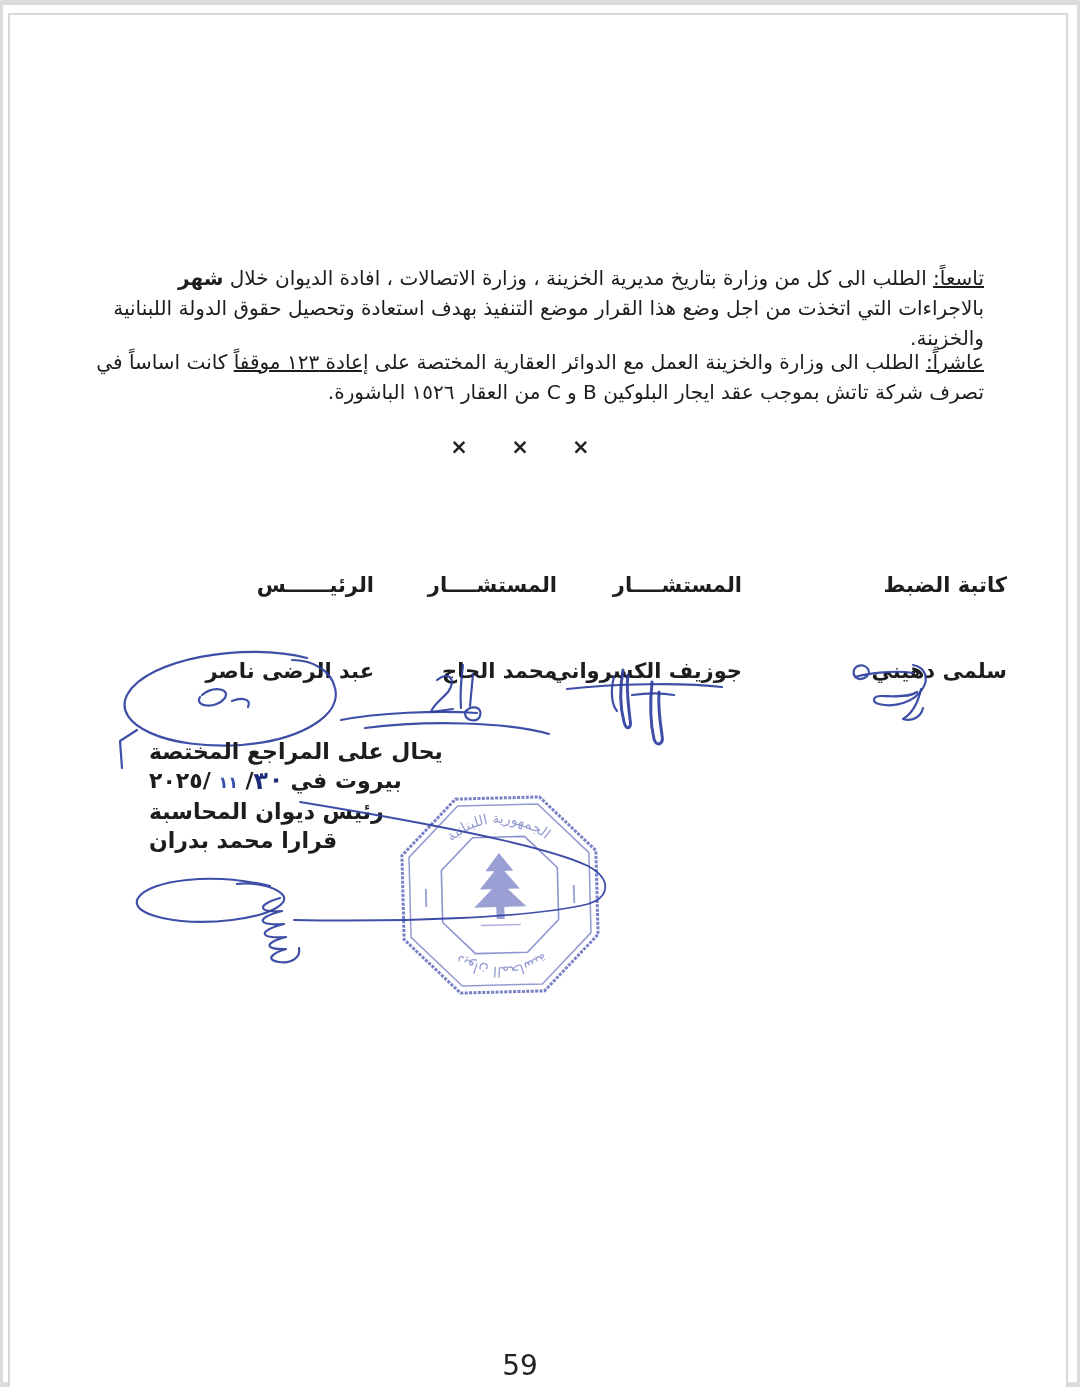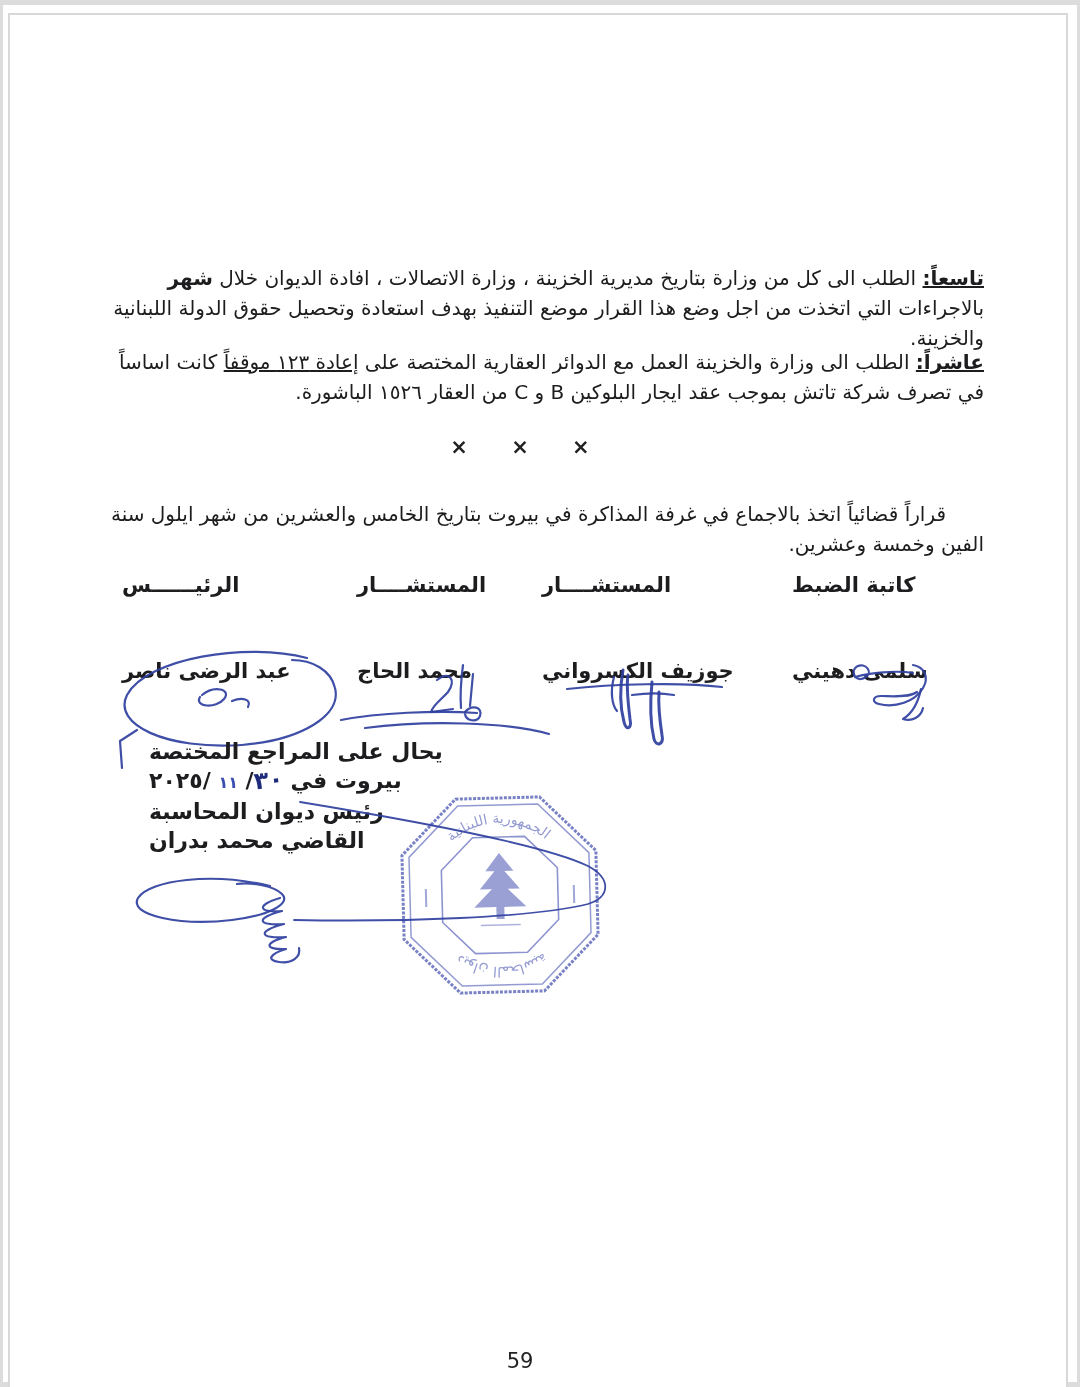--- a/index.html
+++ b/index.html
@@ -8,42 +8,42 @@
   .edge { position:absolute; background:#dcdcdc; }
   .edge-top { left:0; top:0; width:1080px; height:5px; }
   .edge-bottom { left:0; bottom:0; width:1080px; height:5px; }
   .edge-left { left:0; top:0; width:3px; height:1387px; }
   .edge-right { right:0; top:0; width:3px; height:1387px; }
   .page { position:absolute; left:8px; top:13px; width:1056px; height:1374px;
           background:#ffffff; border:2px solid #d8d8d8; border-bottom:none; }
   .abs { position:absolute; }
   .ar { direction:rtl; text-align:right; color:#1d1d1f; }
   .body-text { font-size:20px; line-height:30px; }
-  .lbl { font-weight:bold; text-decoration:underline; }
+  .lbl { font-weight:normal; text-decoration:underline; }
   .uline { text-decoration:underline;margin-top:20px; }
   .bold { font-weight:bold; }
   .p9 { top:228px; right:82px; width:892px; }
   .p10 { top:312px; right:82px; width:892px; }
   .xmarks { top:420px; left:360px; width:300px; text-align:center; font-size:21px;
             font-weight:bold; word-spacing:36px; color:#222; }
   .decision { top:464px; right:82px; width:900px; text-indent:38px; }
-  .sigcol { text-align:left; font-size:21px; font-weight:bold; color:#1d1d1f; direction:rtl; }
+  .sigcol { text-align:right; font-size:21px; font-weight:bold; color:#1d1d1f; direction:rtl; }
   .roles-row { top:558px; }
   .names-row { top:644px; }
   .col-clerk { left:782px; width:215px; }
   .col-joseph { left:532px; width:200px; }
   .col-hajj { left:347px; width:200px; }
   .col-president { left:112px; width:252px; }
   .rowpos { position:absolute; }
   .referral { top:722px; left:139px; width:335px; text-align:left; font-weight:bold;
               font-size:22px; line-height:29px; color:#1d1d1f; direction:rtl; }
   .hw-day { color:#1e2a7a; font-size:24px; display:inline-block; transform:rotate(-6deg);
             font-weight:bold; }
   .hw-month { color:#3a4db0; font-size:16px; font-weight:bold; }
-  .pagenum { left:478px; top:1334px; width:64px; text-align:center; font-size:21px;
+  .pagenum { left:478px; top:1334px; width:64px; text-align:center; font-size:28px;
              color:#232323; }
   svg { display:block; }
   .ink { stroke:#2f3f9e; fill:none; stroke-width:2.2; stroke-linecap:round;
          stroke-linejoin:round; opacity:0.92; }
   .stampblue { color:#5b65ba; }
 </style>
 </head>
 <body>
 
 <div class="viewport">
@@ -53,21 +53,20 @@
   <div class="edge edge-bottom"></div>
 
   <div class="page">
 
     <p class="abs ar body-text p9"><span class="lbl">تاسعاً:</span><span> الطلب الى كل من وزارة بتاريخ مديرية الخزينة ، وزارة الاتصالات ، افادة الديوان خلال </span><span class="bold">شهر</span><span> بالاجراءات التي اتخذت من اجل وضع هذا القرار موضع التنفيذ بهدف استعادة وتحصيل حقوق الدولة اللبنانية والخزينة.</span></p>
 
     <p class="abs ar body-text p10"><span class="lbl">عاشراً:</span><span> الطلب الى وزارة والخزينة العمل مع الدوائر العقارية المختصة على </span><span class="uline">إعادة ١٢٣ موقفاً</span><span> كانت اساساً في تصرف شركة تاتش بموجب عقد ايجار البلوكين B و C من العقار ١٥٢٦ الباشورة.</span></p>
 
     <div class="abs xmarks">× × ×</div>
 
-    <p class="abs ar body-text decision">قراراً قضائياً اتخذ بالاجماع في غرفة المذاكرة في بيروت بتاريخ الخامس والعشرين من شهر ايلول سنة الفين وخمسة وعشرين.</p>
 
     <div class="rowpos sigcol roles-row col-clerk">كاتبة الضبط</div>
     <div class="rowpos sigcol roles-row col-joseph">المستشــــار</div>
     <div class="rowpos sigcol roles-row col-hajj">المستشــــار</div>
     <div class="rowpos sigcol roles-row col-president">الرئيــــــس</div>
 
     <div class="rowpos sigcol names-row col-clerk">سلمى دهيني</div>
     <div class="rowpos sigcol names-row col-joseph">جوزيف الكسرواني</div>
     <div class="rowpos sigcol names-row col-hajj">محمد الحاج</div>
     <div class="rowpos sigcol names-row col-president">عبد الرضى ناصر</div>
@@ -99,21 +98,21 @@
       <path class="ink" d="M 200,18 C 140,2 40,18 20,55 C 5,85 60,110 135,105 C 195,100 235,75 228,48 C 224,30 205,20 185,20"></path>
       <path class="ink" d="M 95,55 c 12,-10 30,-6 22,4 c -8,10 -30,8 -24,-2 m 32,4 c 10,-4 20,-2 16,6"></path>
       <path class="ink" d="M 30,90 L 13,101 L 15,128"></path>
     </svg>
 
     <div class="abs referral">
       <div>يحال على المراجع المختصة</div>
       <div><span>بيروت في </span><span class="hw-day">٣٠</span><span>/ </span><span class="hw-month">١١</span><span> /</span><span>٢٠٢٥</span>
       </div>
       <div>رئيس ديوان المحاسبة</div>
-      <div>القاضي محمد بدران</div>
+      <div>قرارا محمد بدران</div>
     </div>
 
     <svg class="abs stampblue" style="left:390px; top:780px; opacity:0.82; transform:rotate(-1.5deg);" width="200" height="200" viewBox="0 0 200 200">
       <polygon points="58,3 142,3 197,58 197,142 142,197 58,197 3,142 3,58" fill="none" stroke="#5b65ba" stroke-width="3" stroke-dasharray="3 1.4"></polygon>
       <polygon points="60,10 140,10 190,60 190,140 140,190 60,190 10,140 10,60" fill="none" stroke="#5b65ba" stroke-width="1.5" opacity="0.8"></polygon>
       <polygon points="74,42 126,42 158,74 158,126 126,158 74,158 42,126 42,74" fill="none" stroke="#5b65ba" stroke-width="1.6" opacity="0.85"></polygon>
       <line x1="26" y1="92" x2="26" y2="110" stroke="#5b65ba" stroke-width="2" opacity="0.7"></line>
       <line x1="174" y1="92" x2="174" y2="110" stroke="#5b65ba" stroke-width="2" opacity="0.7"></line>
       <path d="M100,58 L86,76 L95,76 L80,94 L92,94 L74,112 L96,112 L96,124 L104,124 L104,112 L126,112 L108,94 L120,94 L105,76 L114,76 Z" fill="#5b65ba" opacity="0.75"></path>
       <line x1="80" y1="130" x2="120" y2="130" stroke="#5b65ba" stroke-width="1.5" opacity="0.6"></line>

